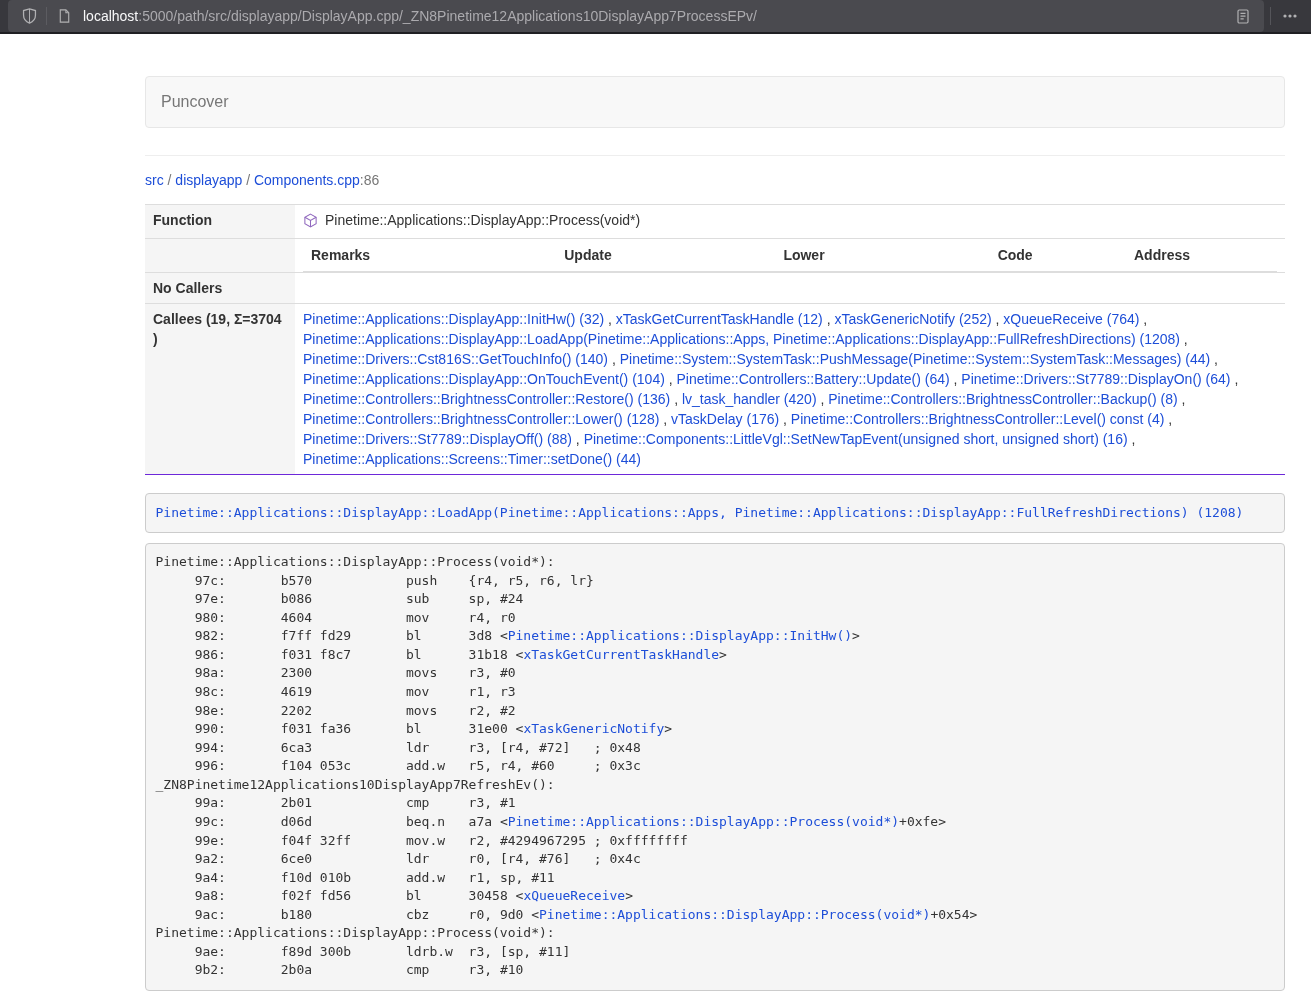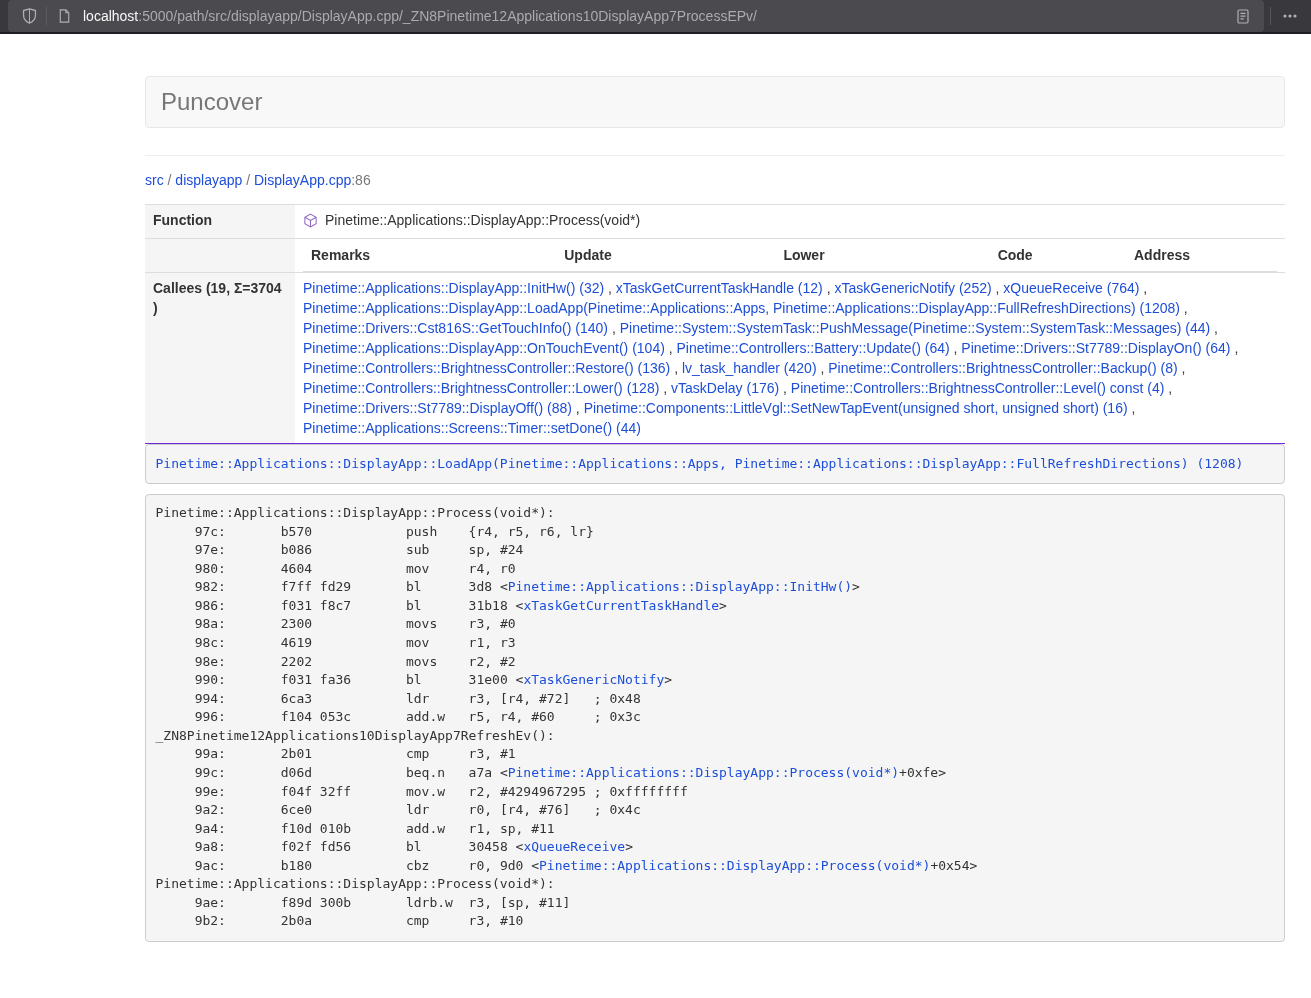--- a/index.html
+++ b/index.html
@@ -68,21 +68,21 @@
   .navbar {
     background: #f8f8f8;
     border: 1px solid #e7e7e7;
     border-radius: 4px;
     height: 52px;
     margin-bottom: 27px;
   }
   .brand {
     display: inline-block;
     padding: 15px;
-    font-size: 24px;
+    font-size: 16px;
     line-height: 20px;
     color: #777 !important;
     text-align: center;
   }
 
   hr.rule {
     border: none;
     border-top: 1px solid #eee;
     margin: 0;
   }
@@ -93,20 +93,21 @@
     line-height: 20px;
   }
   .crumb-sep, .line-no { color: #777; }
 
   
   table.symbol {
     width: 100%;
     border-collapse: collapse;
     font-size: 14px;
     line-height: 20px;
+    margin-bottom: 18px;
   }
   table.symbol > tbody > tr { border-top: 1px solid #ddd; }
   table.symbol > tbody > tr:last-child { border-bottom: 1px solid #6d28d9; }
   table.symbol > tbody > tr > th {
     width: 150px;
     background: #f5f5f5;
     text-align: left;
     vertical-align: top;
     font-weight: bold;
     padding: 5px 8px;
@@ -189,21 +190,21 @@
 
 <div class="page">
   <div class="container">
 
     <nav class="navbar">
       <a class="brand" href="#">Puncover</a>
     </nav>
 
     <hr class="rule">
 
-    <p class="breadcrumb-line"><a href="#">src</a> <span class="crumb-sep">/</span> <a href="#">displayapp</a> <span class="crumb-sep">/</span> <a href="#">DisplayApp.cpp</a><span class="line-no">:86</span></p>
+    <p class="breadcrumb-line"><a href="#">src</a> <span class="crumb-sep">/</span> <a href="#">displayapp</a> <span class="crumb-sep">/</span> <a href="#">Components.cpp</a><span class="line-no">:86</span></p>
 
     <table class="symbol">
       <tbody>
         <tr>
           <th>Function</th>
           <td class="func-cell">
             <span class="pkg-icon">
               <svg width="15" height="15" viewBox="0 0 16 16" fill="none" stroke="#9068be" stroke-width="1.1">
                 <path d="M8 1.2 L14 4.6 V11.4 L8 14.8 L2 11.4 V4.6 Z"></path>
                 <path d="M2 4.6 L8 8 L14 4.6 M8 8 V14.8"></path>
@@ -219,20 +220,24 @@
                 <tr>
                   <th style="width:26%">Remarks</th>
                   <th style="width:22.5%">Update</th>
                   <th style="width:22%">Lower</th>
                   <th style="width:14%">Code</th>
                   <th style="width:15.5%">Address</th>
                 </tr>
               </tbody>
             </table>
           </td>
+        </tr>
+        <tr>
+          <th>No Callers</th>
+          <td></td>
         </tr>
         <tr>
           <th>Callees (19, Σ=3704 )</th>
           <td class="callees"><a href="#">Pinetime::Applications::DisplayApp::InitHw() (32)</a><span class="callee-sep"> , </span><a href="#">xTaskGetCurrentTaskHandle (12)</a><span class="callee-sep"> , </span><a href="#">xTaskGenericNotify (252)</a><span class="callee-sep"> , </span><a href="#">xQueueReceive (764)</a><span class="callee-sep"> , </span><a href="#">Pinetime::Applications::DisplayApp::LoadApp(Pinetime::Applications::Apps, Pinetime::Applications::DisplayApp::FullRefreshDirections) (1208)</a><span class="callee-sep"> , </span><a href="#">Pinetime::Drivers::Cst816S::GetTouchInfo() (140)</a><span class="callee-sep"> , </span><a href="#">Pinetime::System::SystemTask::PushMessage(Pinetime::System::SystemTask::Messages) (44)</a><span class="callee-sep"> , </span><a href="#">Pinetime::Applications::DisplayApp::OnTouchEvent() (104)</a><span class="callee-sep"> , </span><a href="#">Pinetime::Controllers::Battery::Update() (64)</a><span class="callee-sep"> , </span><a href="#">Pinetime::Drivers::St7789::DisplayOn() (64)</a><span class="callee-sep"> , </span><a href="#">Pinetime::Controllers::BrightnessController::Restore() (136)</a><span class="callee-sep"> , </span><a href="#">lv_task_handler (420)</a><span class="callee-sep"> , </span><a href="#">Pinetime::Controllers::BrightnessController::Backup() (8)</a><span class="callee-sep"> , </span><a href="#">Pinetime::Controllers::BrightnessController::Lower() (128)</a><span class="callee-sep"> , </span><a href="#">vTaskDelay (176)</a><span class="callee-sep"> , </span><a href="#">Pinetime::Controllers::BrightnessController::Level() const (4)</a><span class="callee-sep"> , </span><a href="#">Pinetime::Drivers::St7789::DisplayOff() (88)</a><span class="callee-sep"> , </span><a href="#">Pinetime::Components::LittleVgl::SetNewTapEvent(unsigned short, unsigned short) (16)</a><span class="callee-sep"> , </span><a href="#">Pinetime::Applications::Screens::Timer::setDone() (44)</a></td>
         </tr>
       </tbody>
     </table>
 
     <pre class="codebox"><a href="#">Pinetime::Applications::DisplayApp::LoadApp(Pinetime::Applications::Apps, Pinetime::Applications::DisplayApp::FullRefreshDirections) (1208)</a></pre>
 

